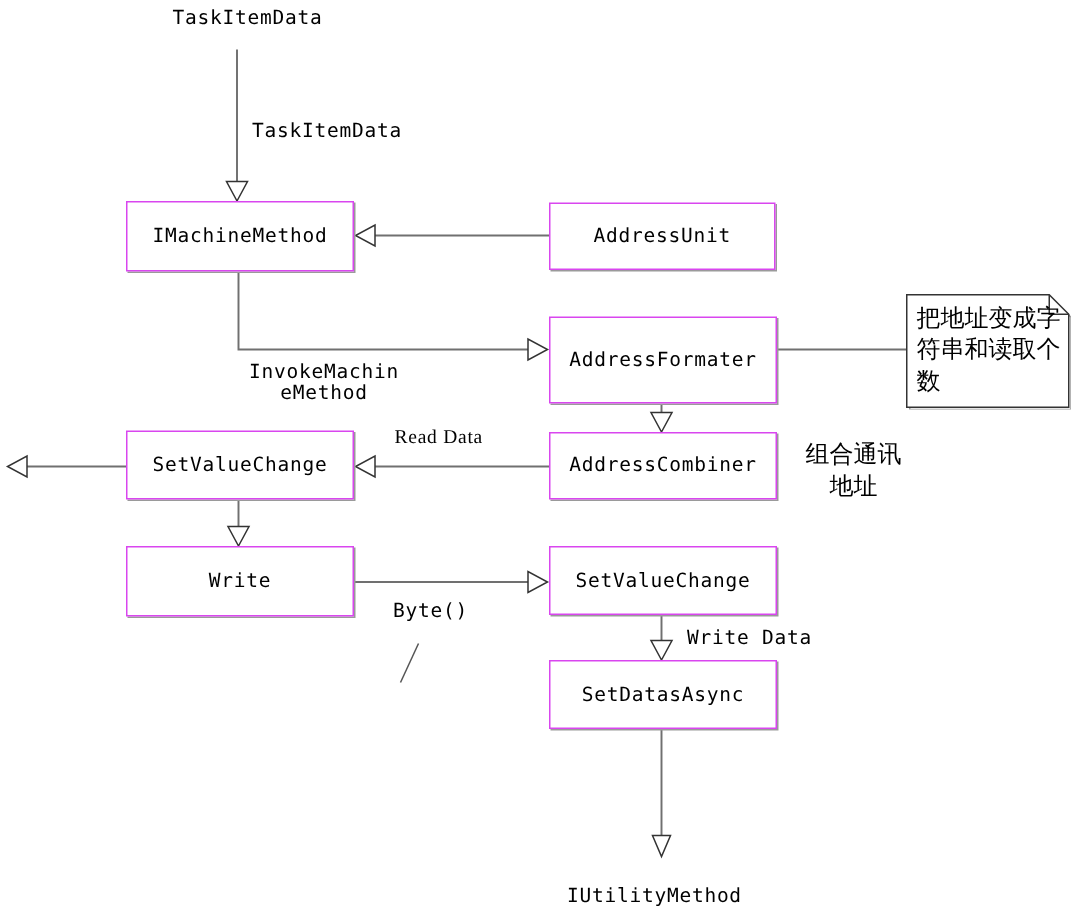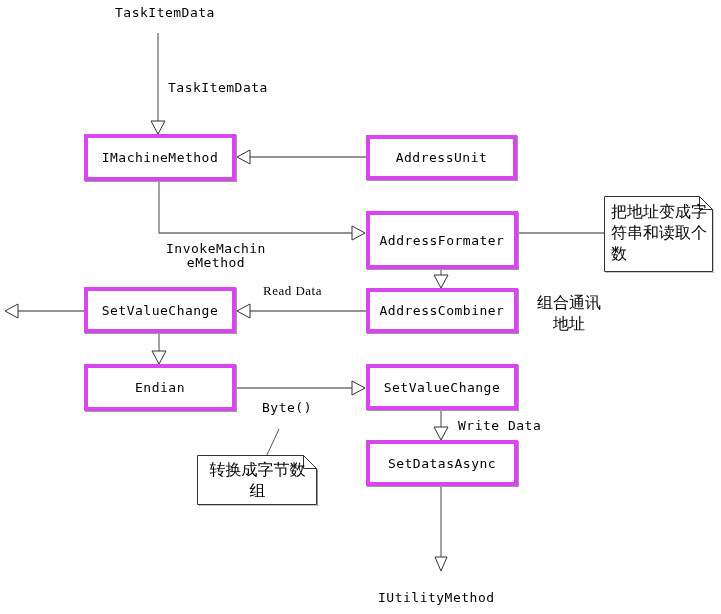--- a/index.html
+++ b/index.html
@@ -17,21 +17,21 @@
   }
   #connectors{
     position:absolute;
     left:0; top:0;
     width:721px; height:614px;
     z-index:1;
   }
   .node{
     position:absolute;
     background:#ffffff;
-    border:4px solid #d946ef;
+    border:1px solid #d946ef;
     box-shadow:1px 1px 0 #9a9a9a;
     display:flex;
     align-items:center;
     justify-content:center;
     font-size:13px;
     letter-spacing:0.5px;
     z-index:2;
     box-sizing:border-box;
   }
   .flabel{
@@ -152,40 +152,32 @@
   <div class="node" style="left:366px;top:211px;width:152px;height:58px;">
     <span>AddressFormater</span>
   </div>
   <div class="node" style="left:366px;top:288px;width:152px;height:45px;">
     <span>AddressCombiner</span>
   </div>
   <div class="node" style="left:84px;top:287px;width:152px;height:46px;">
     <span>SetValueChange</span>
   </div>
   <div class="node" style="left:84px;top:364px;width:152px;height:47px;">
-    <span>Endian</span>
+    <span>Write</span>
   </div>
   <div class="node" style="left:366px;top:364px;width:152px;height:46px;">
     <span>SetValueChange</span>
   </div>
   <div class="node" style="left:366px;top:440px;width:152px;height:46px;">
     <span>SetDatasAsync</span>
   </div>
 
   <div class="note" style="left:604px;top:196px;width:110px;height:77px;">
     <svg width="110" height="77" viewBox="0 0 110 77" xmlns="http://www.w3.org/2000/svg">
       <path d="M1.5,1.5 L96,1.5 L109,14.5 L109,76 L1.5,76 Z" fill="none" stroke="#9a9a9a" stroke-width="1" transform="translate(1,1)"></path>
       <path d="M0.5,0.5 L95.5,0.5 L108.5,13.5 L108.5,75.5 L0.5,75.5 Z" fill="#ffffff" stroke="#333333" stroke-width="1"></path>
       <path d="M95.5,0.5 L95.5,13.5 L108.5,13.5" fill="none" stroke="#333333" stroke-width="1"></path>
     </svg>
     <div class="note-text" style="padding:5px 4px 0 7px;">把地址变成字符串和读取个数</div>
   </div>
 
-  <div class="note" style="left:197px;top:455px;width:121px;height:51px;">
-    <svg width="121" height="51" viewBox="0 0 121 51" xmlns="http://www.w3.org/2000/svg">
-      <path d="M1.5,1.5 L107,1.5 L119.5,14 L119.5,50 L1.5,50 Z" fill="none" stroke="#9a9a9a" stroke-width="1" transform="translate(1,1)"></path>
-      <path d="M0.5,0.5 L106.5,0.5 L119.5,13.5 L119.5,49.5 L0.5,49.5 Z" fill="#ffffff" stroke="#333333" stroke-width="1"></path>
-      <path d="M106.5,0.5 L106.5,13.5 L119.5,13.5" fill="none" stroke="#333333" stroke-width="1"></path>
-    </svg>
-    <div class="note-text" style="padding:4px 12px 0 12px;text-align:center;">转换成字节数组</div>
-  </div>
 
 </div>
 
 </body></html>

